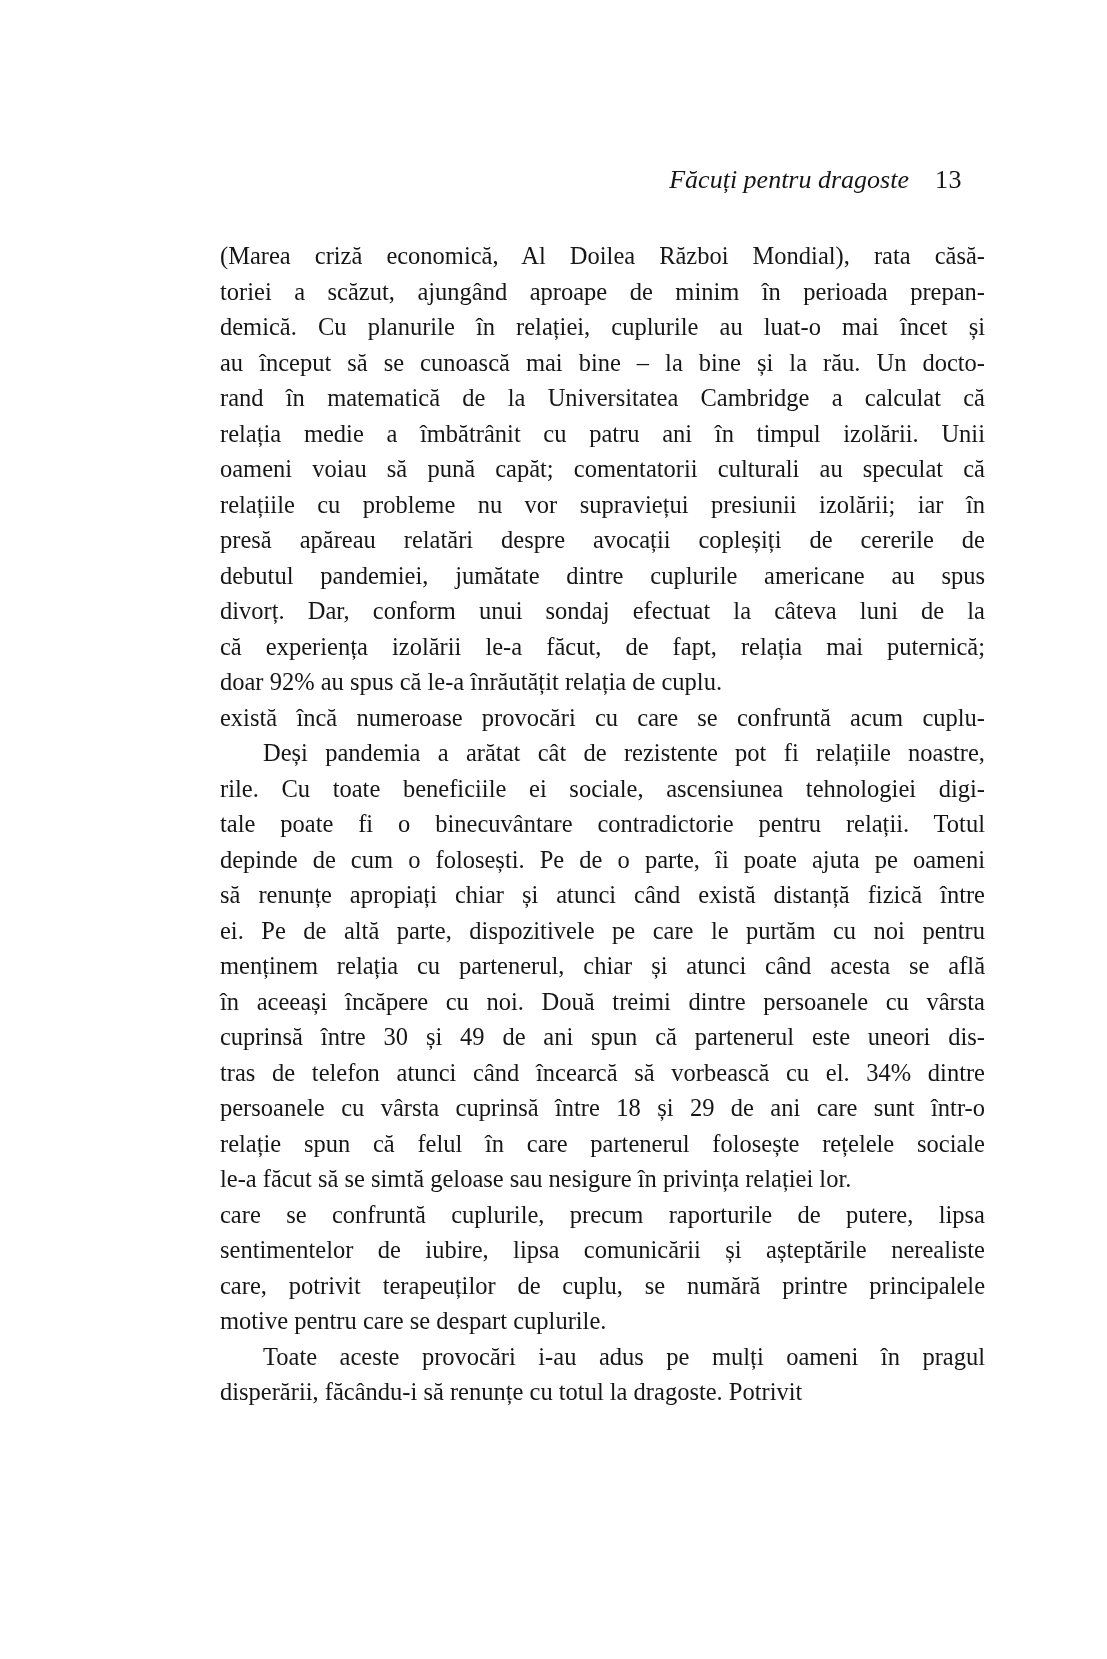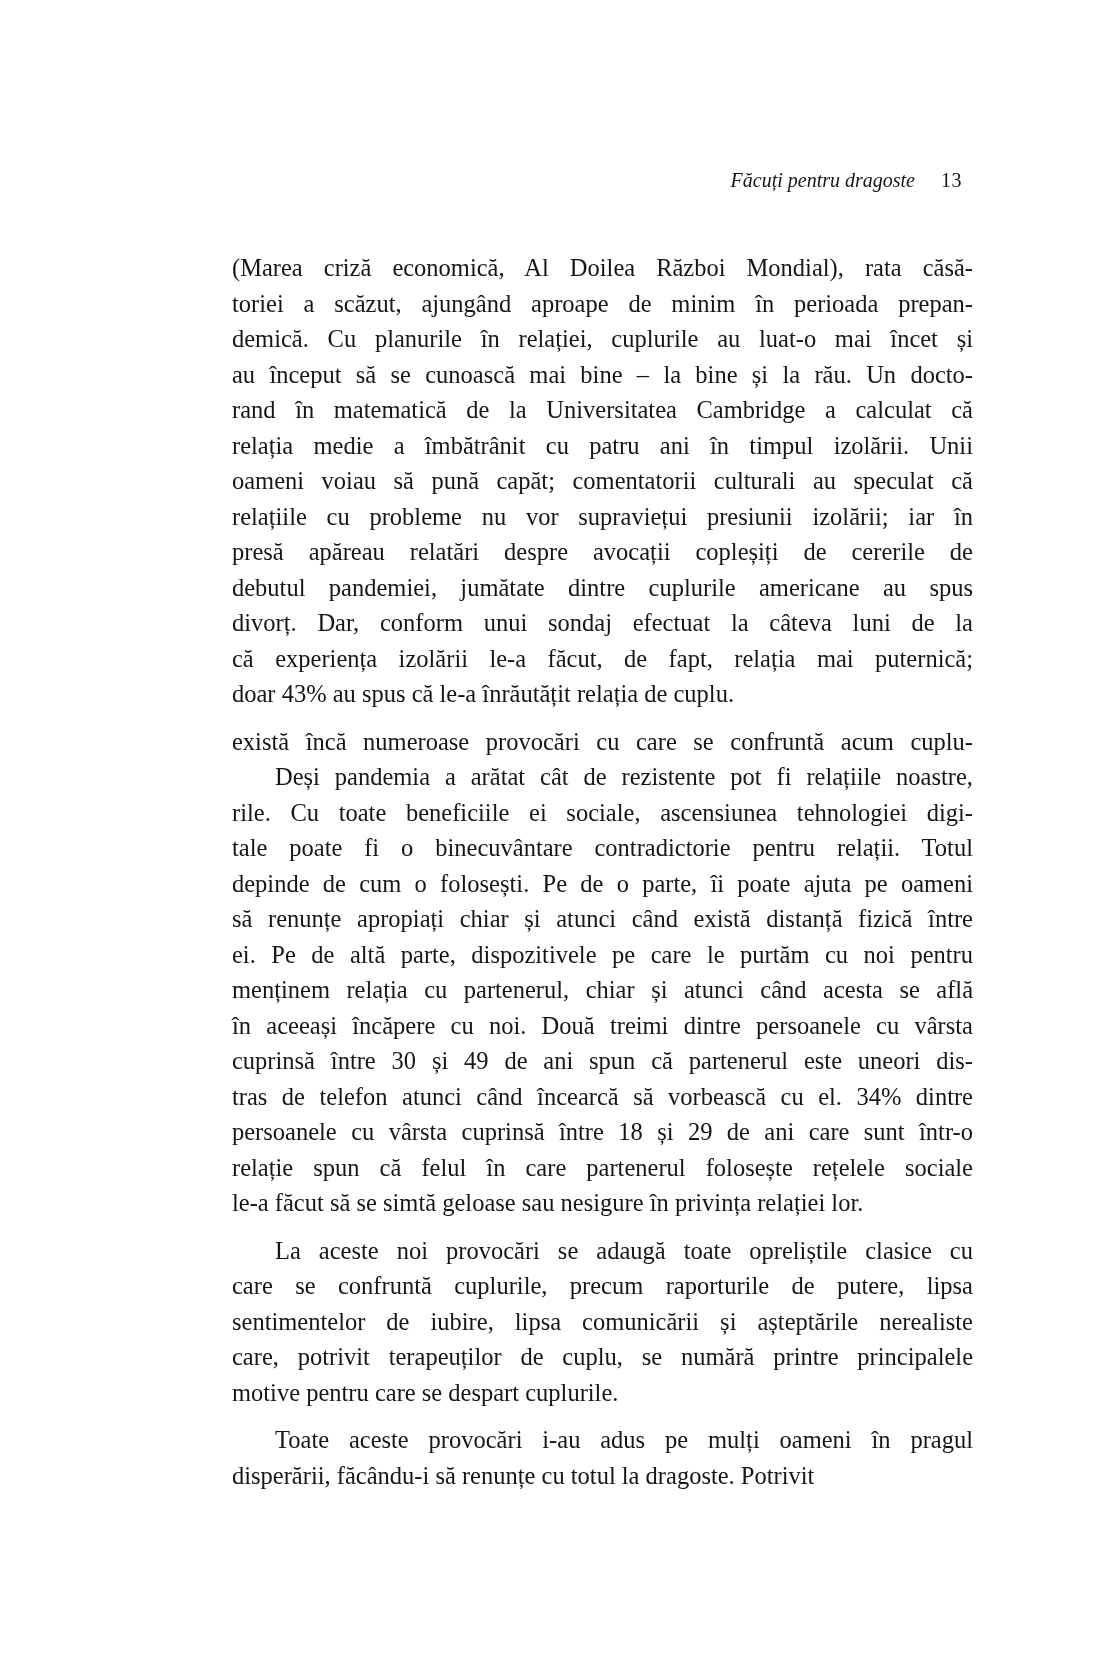--- a/index.html
+++ b/index.html
@@ -18,41 +18,41 @@
   }
   .running-header {
     position: absolute;
     left: 220px;
     top: 164px;
     width: 742px;
     display: flex;
     justify-content: flex-end;
     align-items: baseline;
     gap: 26px;
-    font-size: 20px;
+    font-size: 26px;
     line-height: 32px;
     white-space: nowrap;
   }
   .running-title {
     font-style: italic;
   }
   .page-number {
     font-style: normal;
     letter-spacing: 0.5px;
   }
   .body-text {
     position: absolute;
     left: 220px;
     top: 238px;
     width: 765px;
     font-size: 24.5px;
     line-height: 35.5px;
   }
   .paragraph {
-    margin: 12px;
+    margin: 0;
     padding: 0;
   }
   .line {
     text-align: justify;
     text-align-last: justify;
     height: 35.5px;
     overflow: visible;
   }
   .line.para-last {
     text-align: left;
@@ -77,40 +77,39 @@
         <div class="line">demică. Cu planurile în relației, cuplurile au luat-o mai încet și</div>
         <div class="line">au început să se cunoască mai bine – la bine și la rău. Un docto-</div>
         <div class="line">rand în matematică de la Universitatea Cambridge a calculat că</div>
         <div class="line">relația medie a îmbătrânit cu patru ani în timpul izolării. Unii</div>
         <div class="line">oameni voiau să pună capăt; comentatorii culturali au speculat că</div>
         <div class="line">relațiile cu probleme nu vor supraviețui presiunii izolării; iar în</div>
         <div class="line">presă apăreau relatări despre avocații copleșiți de cererile de</div>
         <div class="line">debutul pandemiei, jumătate dintre cuplurile americane au spus</div>
         <div class="line">divorț. Dar, conform unui sondaj efectuat la câteva luni de la</div>
         <div class="line">că experiența izolării le-a făcut, de fapt, relația mai puternică;</div>
-        <div class="line para-last">doar 43% au spus că le-a înrăutățit relația de cuplu.</div>
+        <div class="line para-last">doar 92% au spus că le-a înrăutățit relația de cuplu.</div>
       </div>
       <div class="paragraph">
         <div class="line">există încă numeroase provocări cu care se confruntă acum cuplu-</div>
         <div class="line indented">Deși pandemia a arătat cât de rezistente pot fi relațiile noastre,</div>
         <div class="line">rile. Cu toate beneficiile ei sociale, ascensiunea tehnologiei digi-</div>
         <div class="line">tale poate fi o binecuvântare contradictorie pentru relații. Totul</div>
         <div class="line">depinde de cum o folosești. Pe de o parte, îi poate ajuta pe oameni</div>
         <div class="line">să renunțe apropiați chiar și atunci când există distanță fizică între</div>
         <div class="line">ei. Pe de altă parte, dispozitivele pe care le purtăm cu noi pentru</div>
         <div class="line">menținem relația cu partenerul, chiar și atunci când acesta se află</div>
         <div class="line">în aceeași încăpere cu noi. Două treimi dintre persoanele cu vârsta</div>
         <div class="line">cuprinsă între 30 și 49 de ani spun că partenerul este uneori dis-</div>
         <div class="line">tras de telefon atunci când încearcă să vorbească cu el. 34% dintre</div>
         <div class="line">persoanele cu vârsta cuprinsă între 18 și 29 de ani care sunt într-o</div>
         <div class="line">relație spun că felul în care partenerul folosește rețelele sociale</div>
         <div class="line para-last">le-a făcut să se simtă geloase sau nesigure în privința relației lor.</div>
       </div>
       <div class="paragraph">
-        <div class="line indented">La aceste noi provocări se adaugă toate opreliștile clasice cu</div>
         <div class="line">care se confruntă cuplurile, precum raporturile de putere, lipsa</div>
         <div class="line">sentimentelor de iubire, lipsa comunicării și așteptările nerealiste</div>
         <div class="line">care, potrivit terapeuților de cuplu, se numără printre principalele</div>
         <div class="line para-last">motive pentru care se despart cuplurile.</div>
       </div>
       <div class="paragraph">
         <div class="line indented">Toate aceste provocări i-au adus pe mulți oameni în pragul</div>
         <div class="line para-last">disperării, făcându-i să renunțe cu totul la dragoste. Potrivit</div>
       </div>
     </div>

